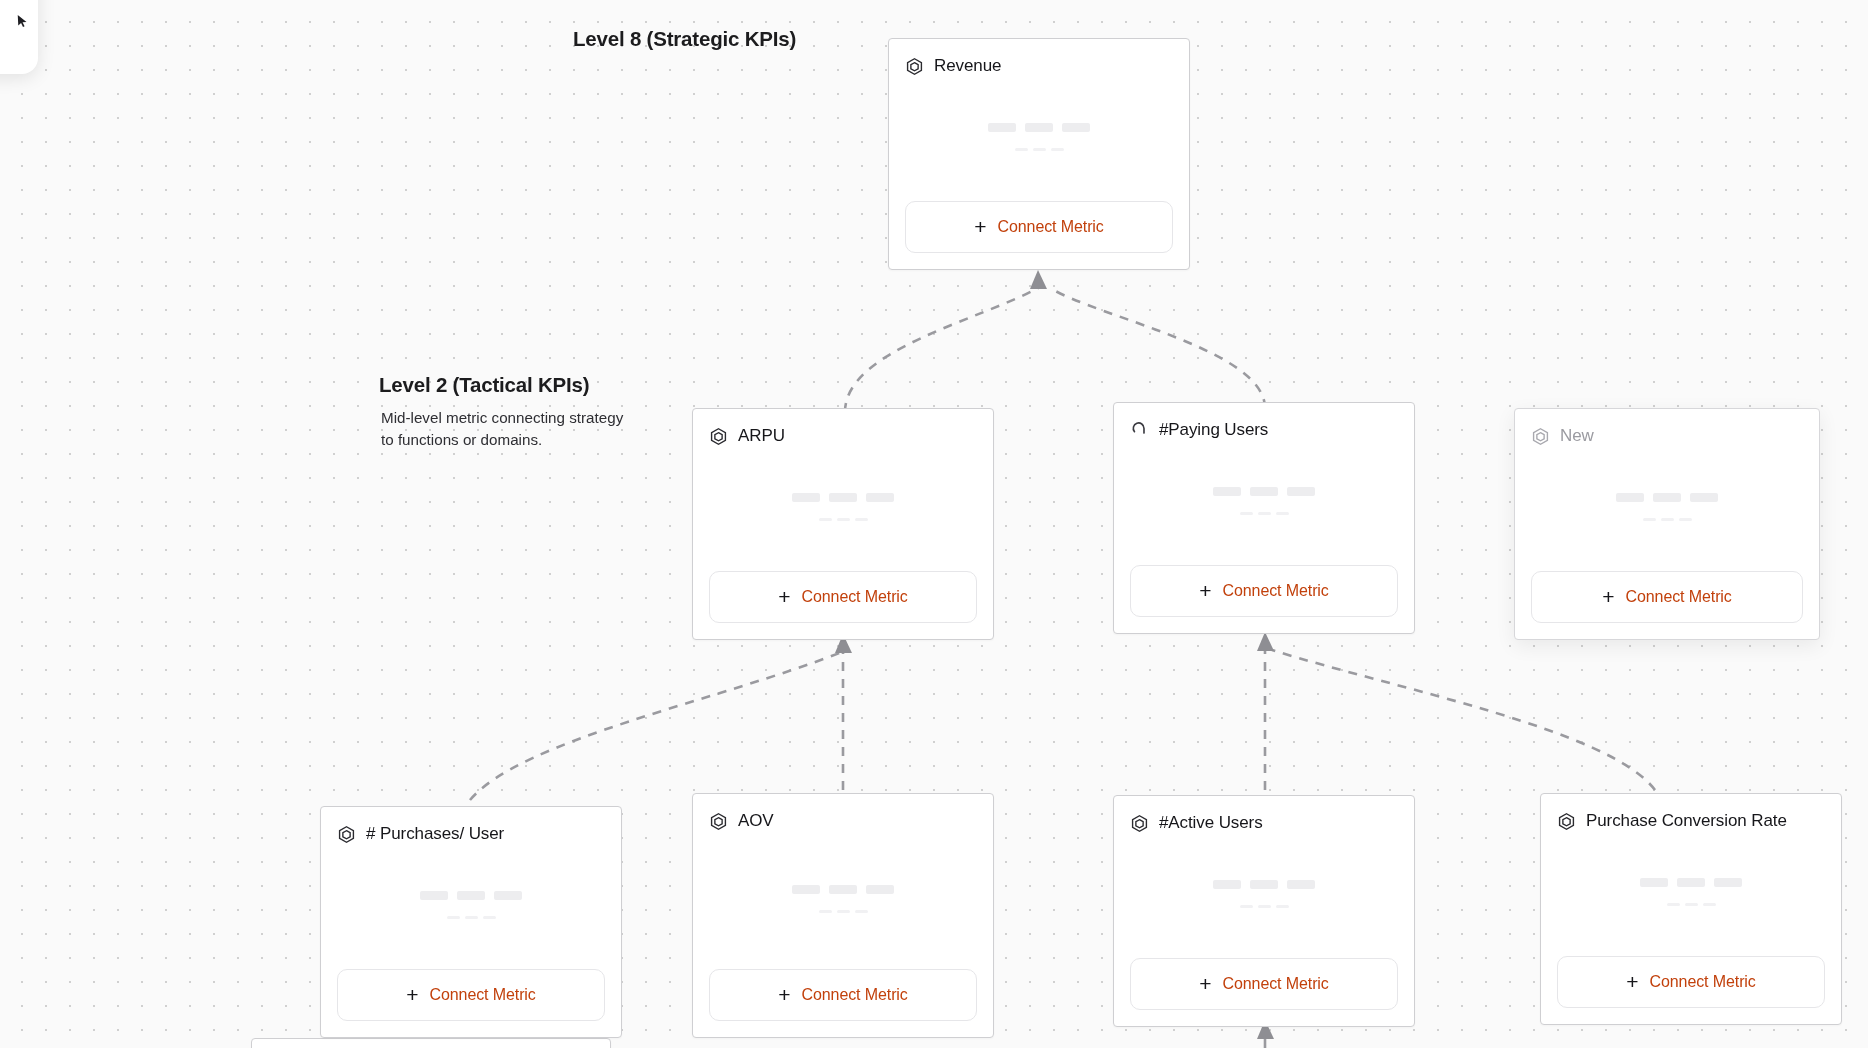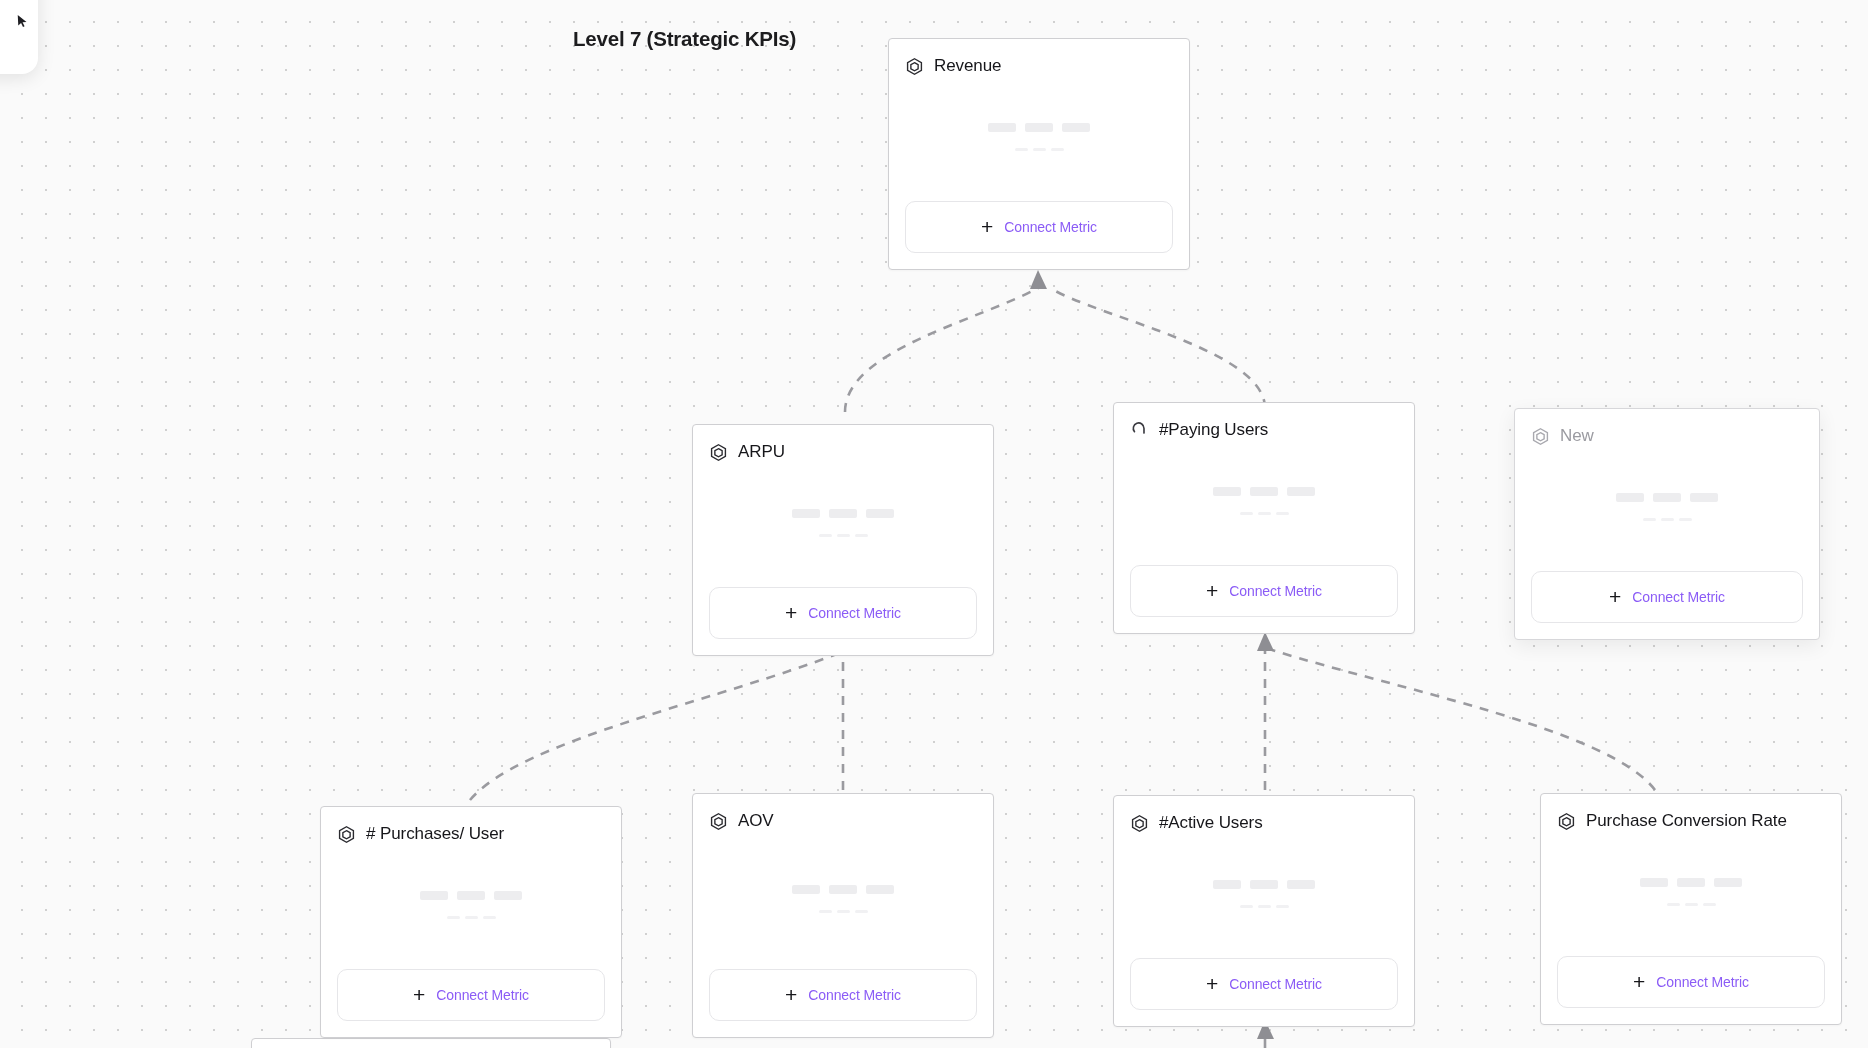--- a/index.html
+++ b/index.html
@@ -137,22 +137,22 @@
     user-select: none;
   }
   .connect-btn .plus {
     font-size: 21px;
     line-height: 1;
     color: #17171b;
     font-weight: 400;
     margin-top: -2px;
   }
   .connect-btn .connect-label {
-    font-size: 14px;
-    color: #8b5cf6;
+    font-size: 16px;
+    color: #c2410c;
     font-weight: 500;
     letter-spacing: -0.1px;
   }
 
   
   #corner-panel {
     position: absolute;
     left: -46px;
     top: -32px;
     width: 84px;
@@ -203,23 +203,27 @@
     <polygon points="1265,1020 1257,1039 1274,1039" fill="#8e8e93"></polygon>
   </svg>
 
   <div id="corner-panel">
     <svg class="cursor-glyph" viewBox="0 0 16 16">
       <path d="M2 1 L12 9 L7.5 9.5 L9.8 14 L8 14.8 L5.8 10.3 L2.6 13 Z"></path>
     </svg>
   </div>
 
   <div class="level-label" style="left:573px; top:26px;">
-    <div class="level-title">Level 7 (Strategic KPIs)</div>
-  </div>
-
+    <div class="level-title">Level 8 (Strategic KPIs)</div>
+  </div>
+
+  <div class="level-label" style="left:379px; top:372px;">
+    <div class="level-title">Level 2 (Tactical KPIs)</div>
+    <div class="level-desc indent">Mid-level metric connecting strategy to functions or domains.</div>
+  </div>
 
 
   <div class="card" style="left:888px; top:38px; width:302px; height:232px;">
     <div class="card-head">
       <svg class="hex-icon" viewBox="0 0 22 22">
         <polygon points="11,2 19,6.6 19,15.4 11,20 3,15.4 3,6.6"></polygon>
         <polygon points="11,6.6 15.2,9 15.2,13.6 11,16 6.8,13.6 6.8,9"></polygon>
       </svg>
       <span class="card-title">Revenue</span>
     </div>
@@ -234,21 +238,21 @@
         <span class="skel-bar tiny"></span>
         <span class="skel-bar tiny"></span>
       </div>
     </div>
     <div class="connect-btn">
       <span class="plus">+</span>
       <span class="connect-label">Connect Metric</span>
     </div>
   </div>
 
-  <div class="card" style="left:692px; top:424px; width:302px; height:232px;">
+  <div class="card" style="left:692px; top:408px; width:302px; height:232px;">
     <div class="card-head">
       <svg class="hex-icon" viewBox="0 0 22 22">
         <polygon points="11,2 19,6.6 19,15.4 11,20 3,15.4 3,6.6"></polygon>
         <polygon points="11,6.6 15.2,9 15.2,13.6 11,16 6.8,13.6 6.8,9"></polygon>
       </svg>
       <span class="card-title">ARPU</span>
     </div>
     <div class="card-body">
       <div class="skel-row">
         <span class="skel-bar w1"></span>

